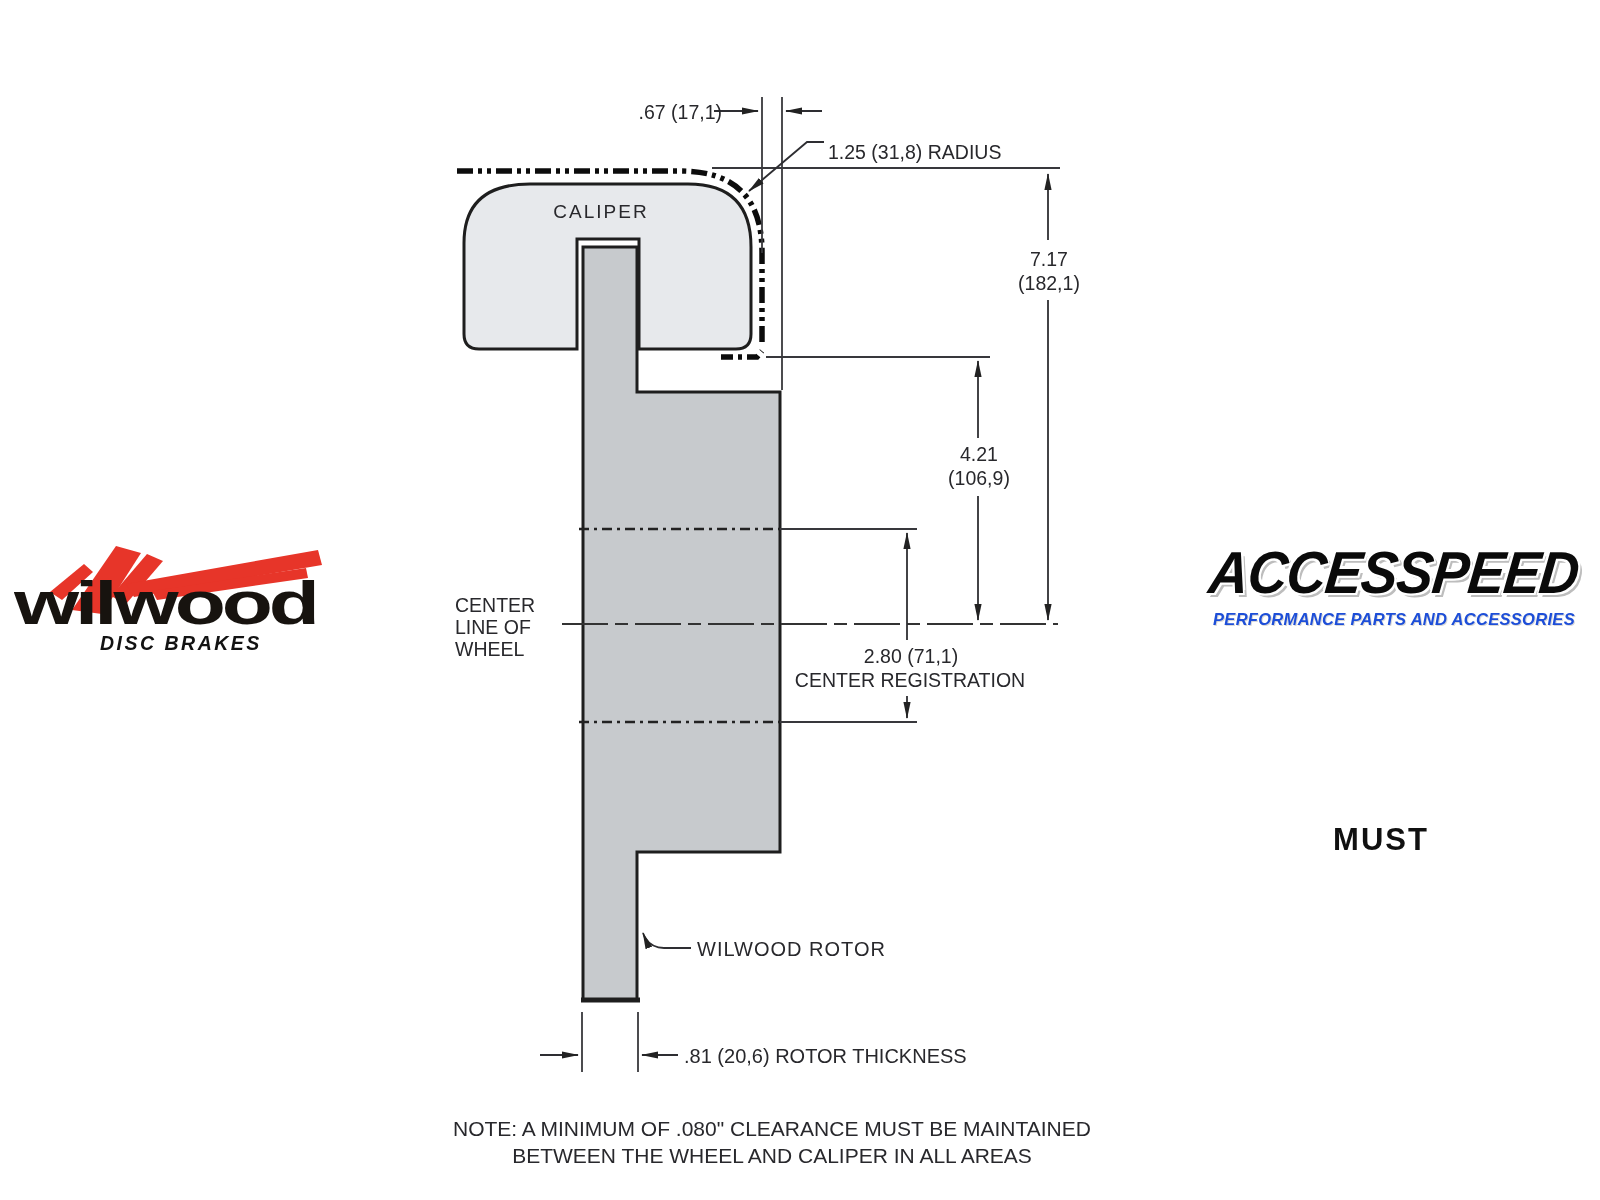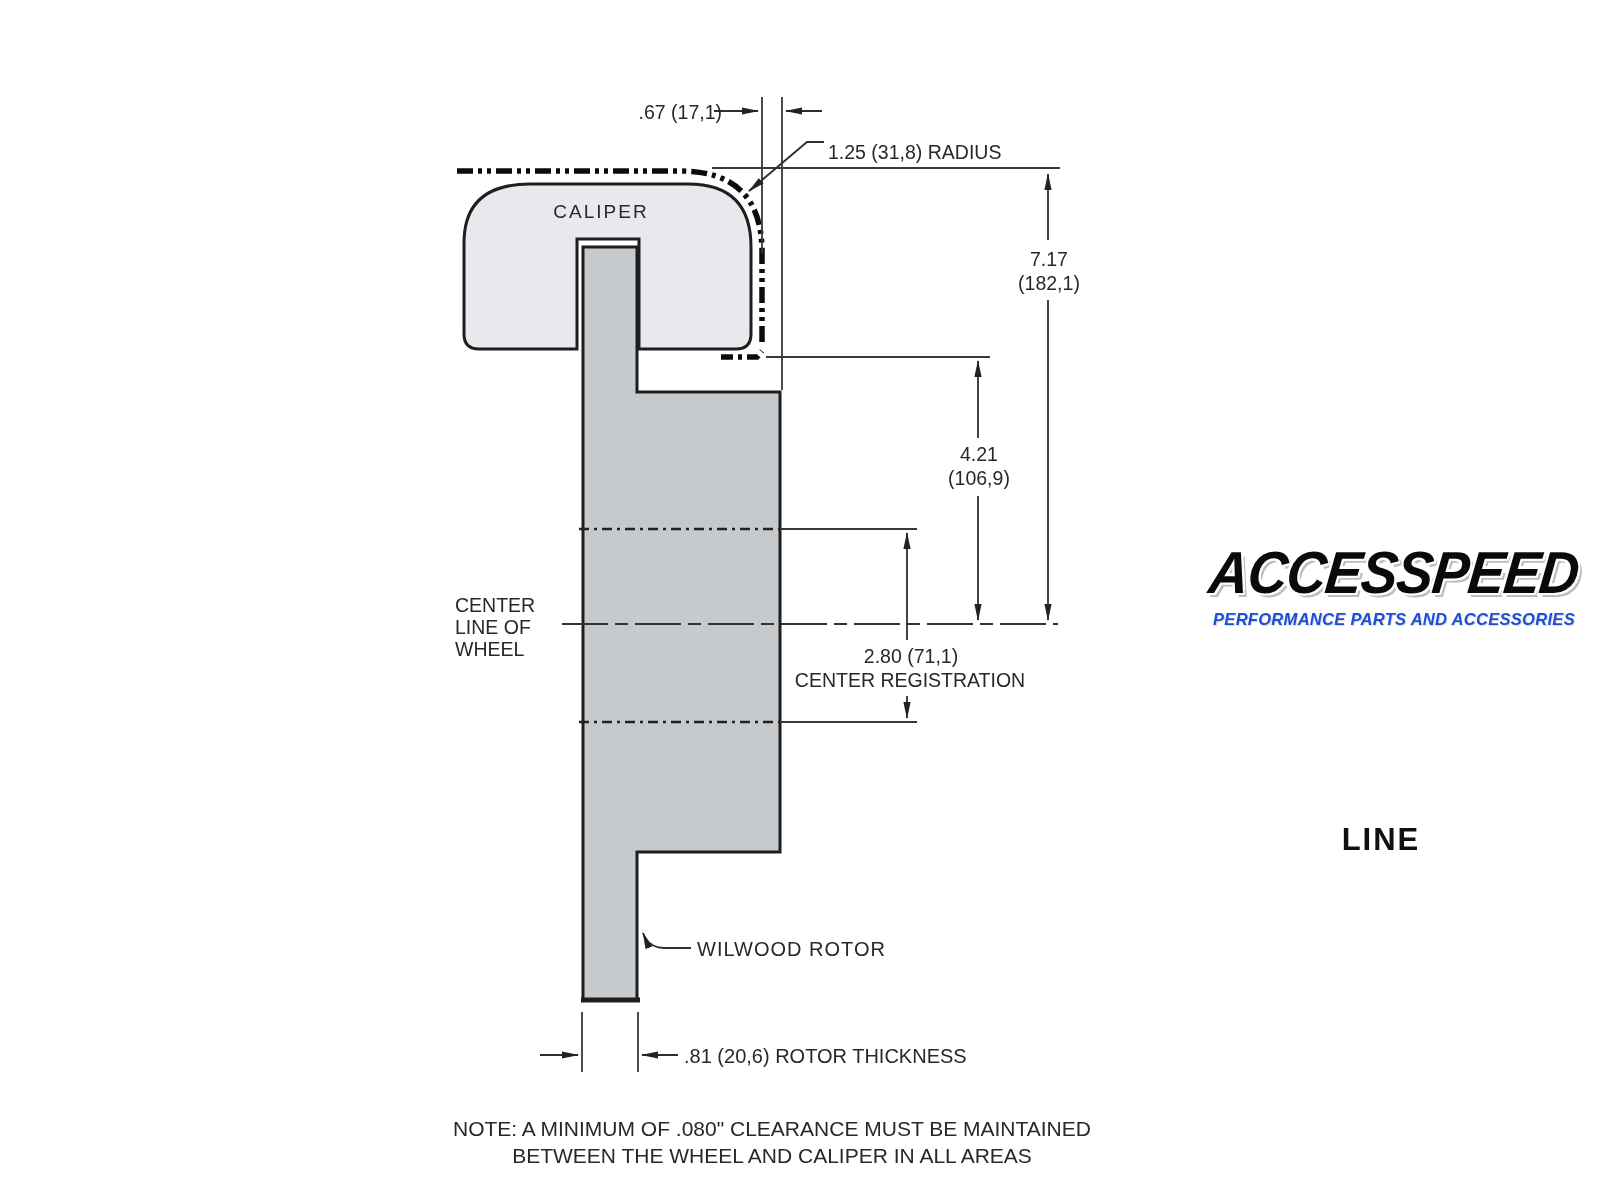--- a/index.html
+++ b/index.html
@@ -91,21 +91,34 @@
     <text class="t t19 mid" x="910" y="687">CENTER REGISTRATION</text>
     <text class="t t19" x="455" y="612">CENTER</text>
     <text class="t t19" x="455" y="634">LINE OF</text>
     <text class="t t19" x="455" y="656">WHEEL</text>
     <text class="t t20" x="697" y="956" letter-spacing="1">WILWOOD ROTOR</text>
     <text class="t t20" x="684" y="1063">.81 (20,6) ROTOR THICKNESS</text>
     <text class="t t21 mid" x="772" y="1136">NOTE: A MINIMUM OF .080" CLEARANCE MUST BE MAINTAINED</text>
     <text class="t t21 mid" x="772" y="1163">BETWEEN THE WHEEL AND CALIPER IN ALL AREAS</text>
   </svg>
 
+  <div class="logo-wilwood">
+    <svg viewBox="0 0 312 124" width="312" height="124">
+      <g fill="#e73529">
+        <path d="M 58 76 L 102 12 L 127 19 L 88 80 Z"></path>
+        <path d="M 97 62 L 133 20 L 149 27 L 112 70 Z"></path>
+        <path d="M 112 50 L 304 16 L 308 31 L 120 63 Z"></path>
+        <path d="M 138 57 L 292 34 L 294 44 L 143 66 Z"></path>
+        <path d="M 36 58 L 70 30 L 79 38 L 48 66 Z"></path>
+      </g>
+      <text class="wl-script" x="0" y="90" font-size="62" fill="#17130f" textLength="302" lengthAdjust="spacingAndGlyphs" font-family="&quot;Liberation Sans&quot;,sans-serif">wilwood</text>
+      <text class="wl-sub" x="86" y="116" font-size="19.5" fill="#121212" font-family="&quot;Liberation Sans&quot;,sans-serif">DISC BRAKES</text>
+    </svg>
+  </div>
 
   <div class="logo-accesspeed">
     <div class="ap-main">ACCESSPEED</div>
     <div class="ap-sub">PERFORMANCE PARTS AND ACCESSORIES</div>
   </div>
 
-  <div class="rear">LINE</div>
+  <div class="rear">MUST</div>
 
 </div>
 
 </body></html>

